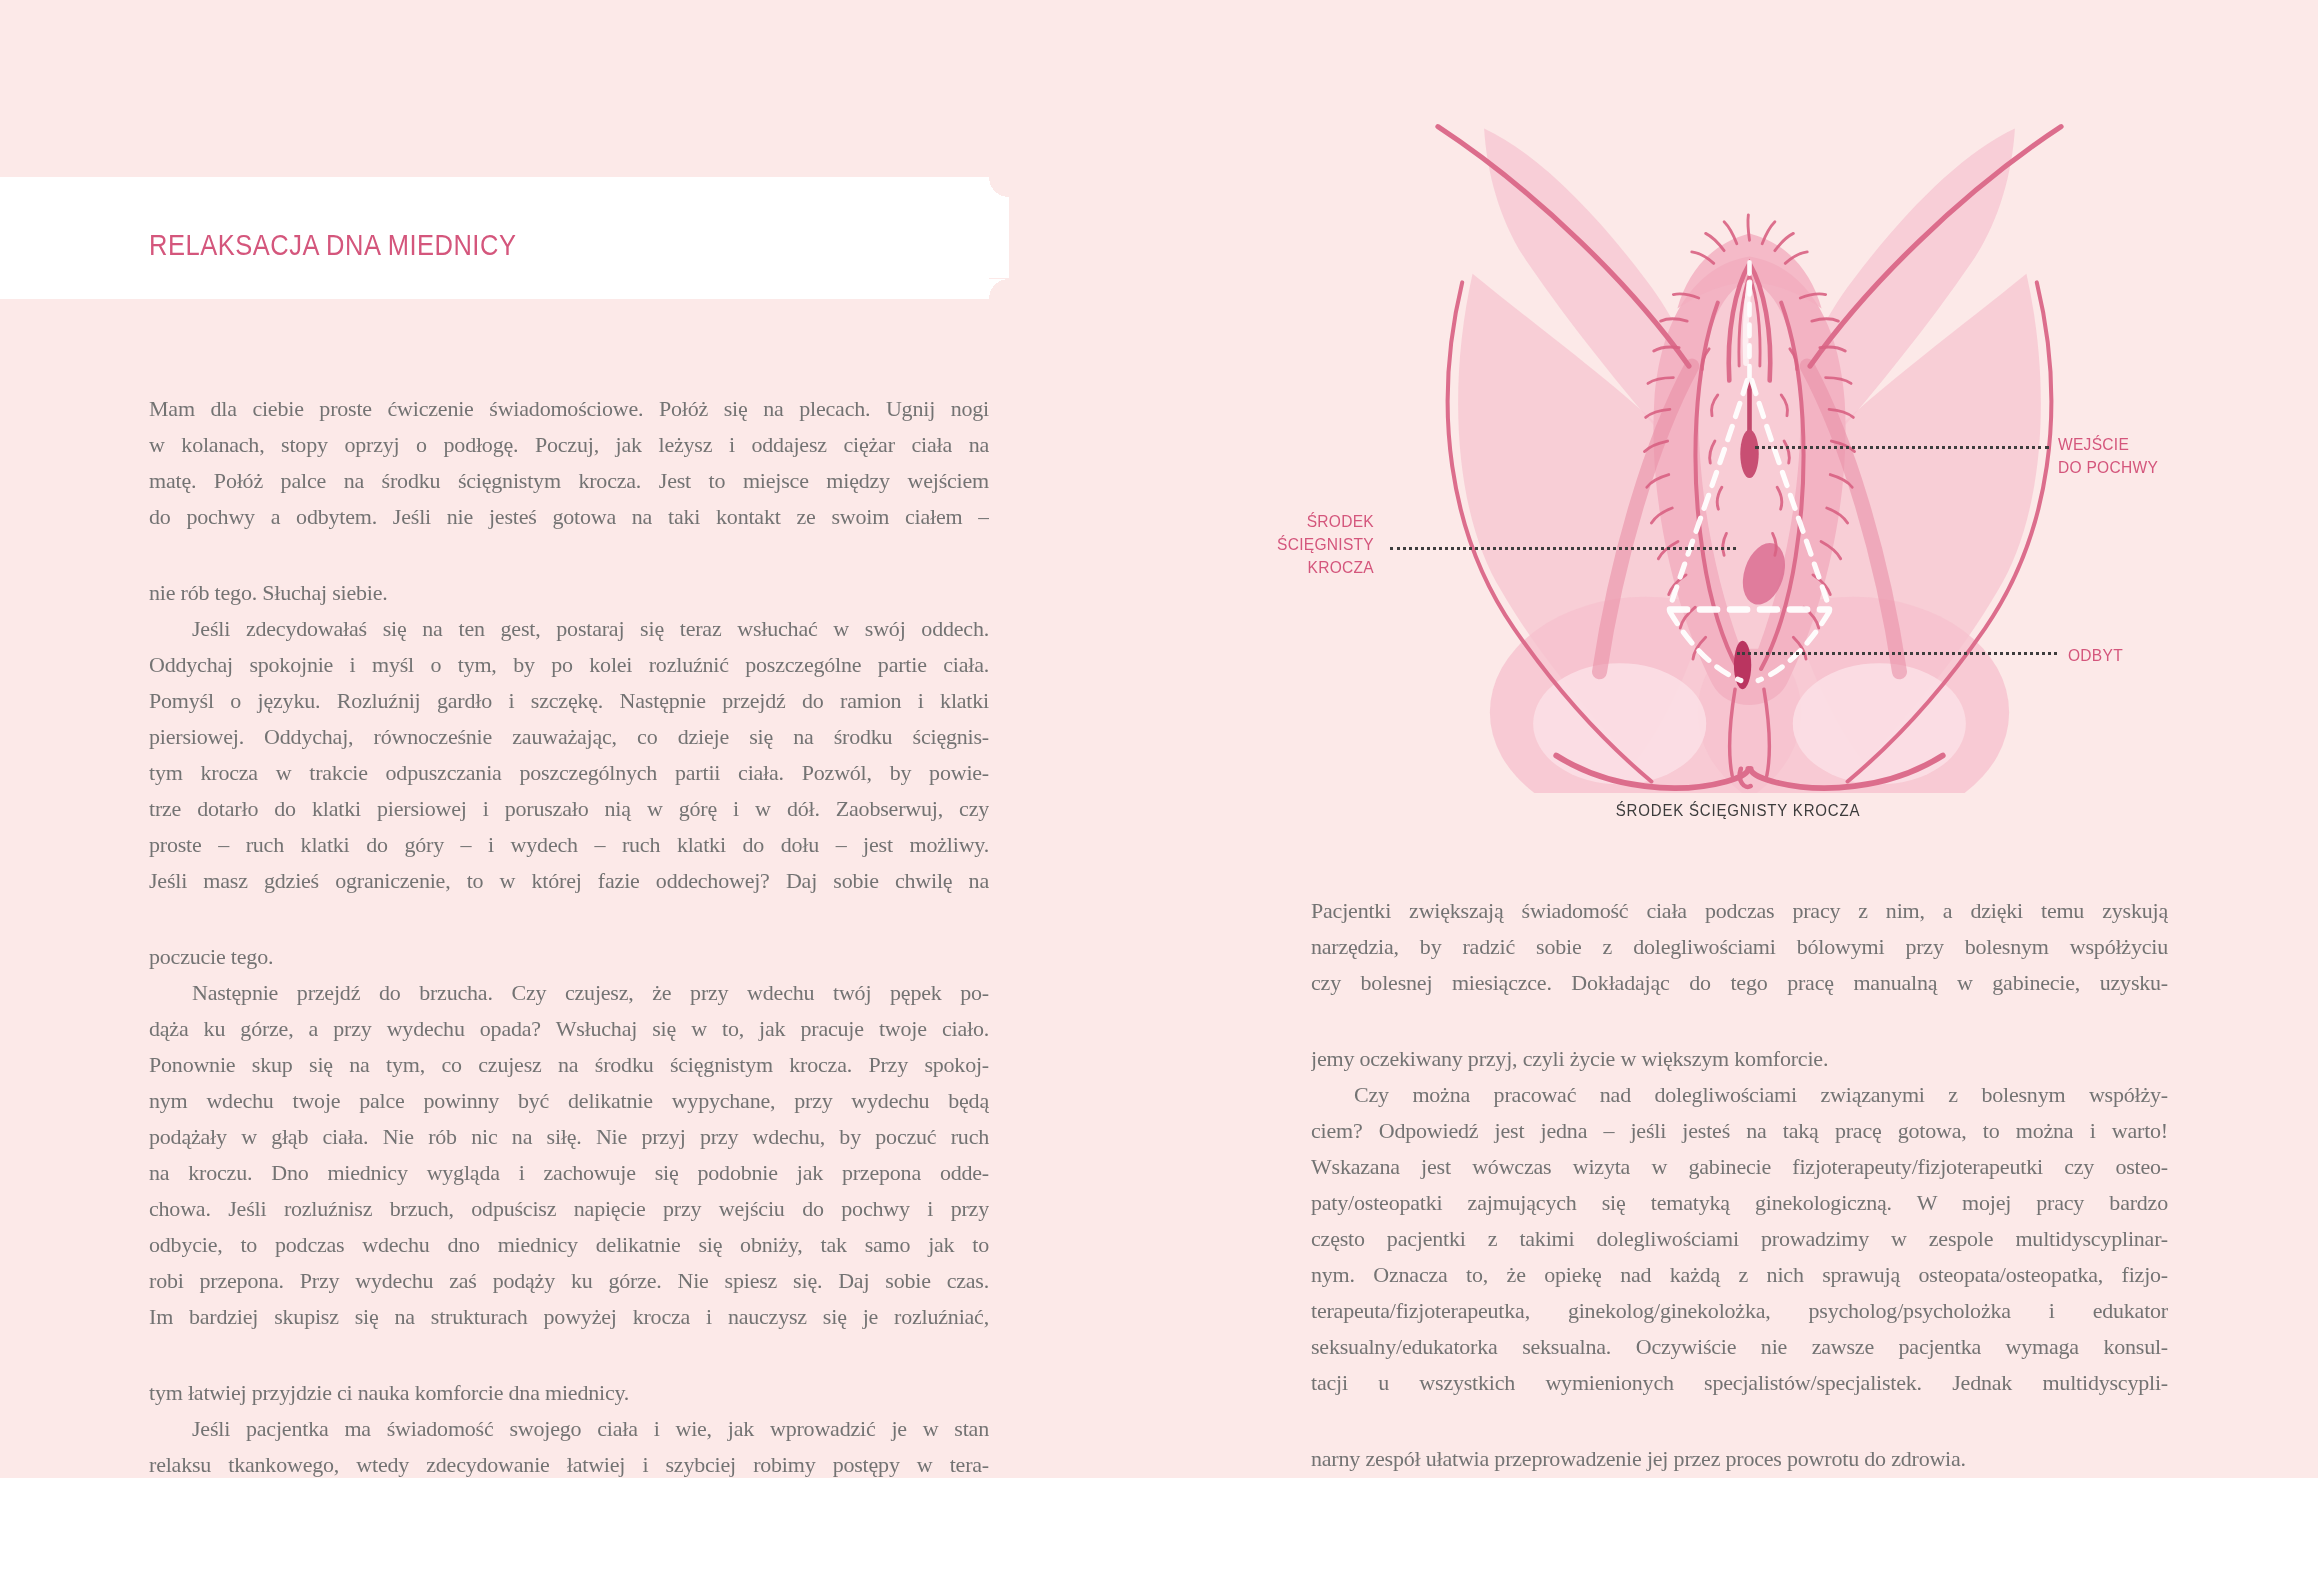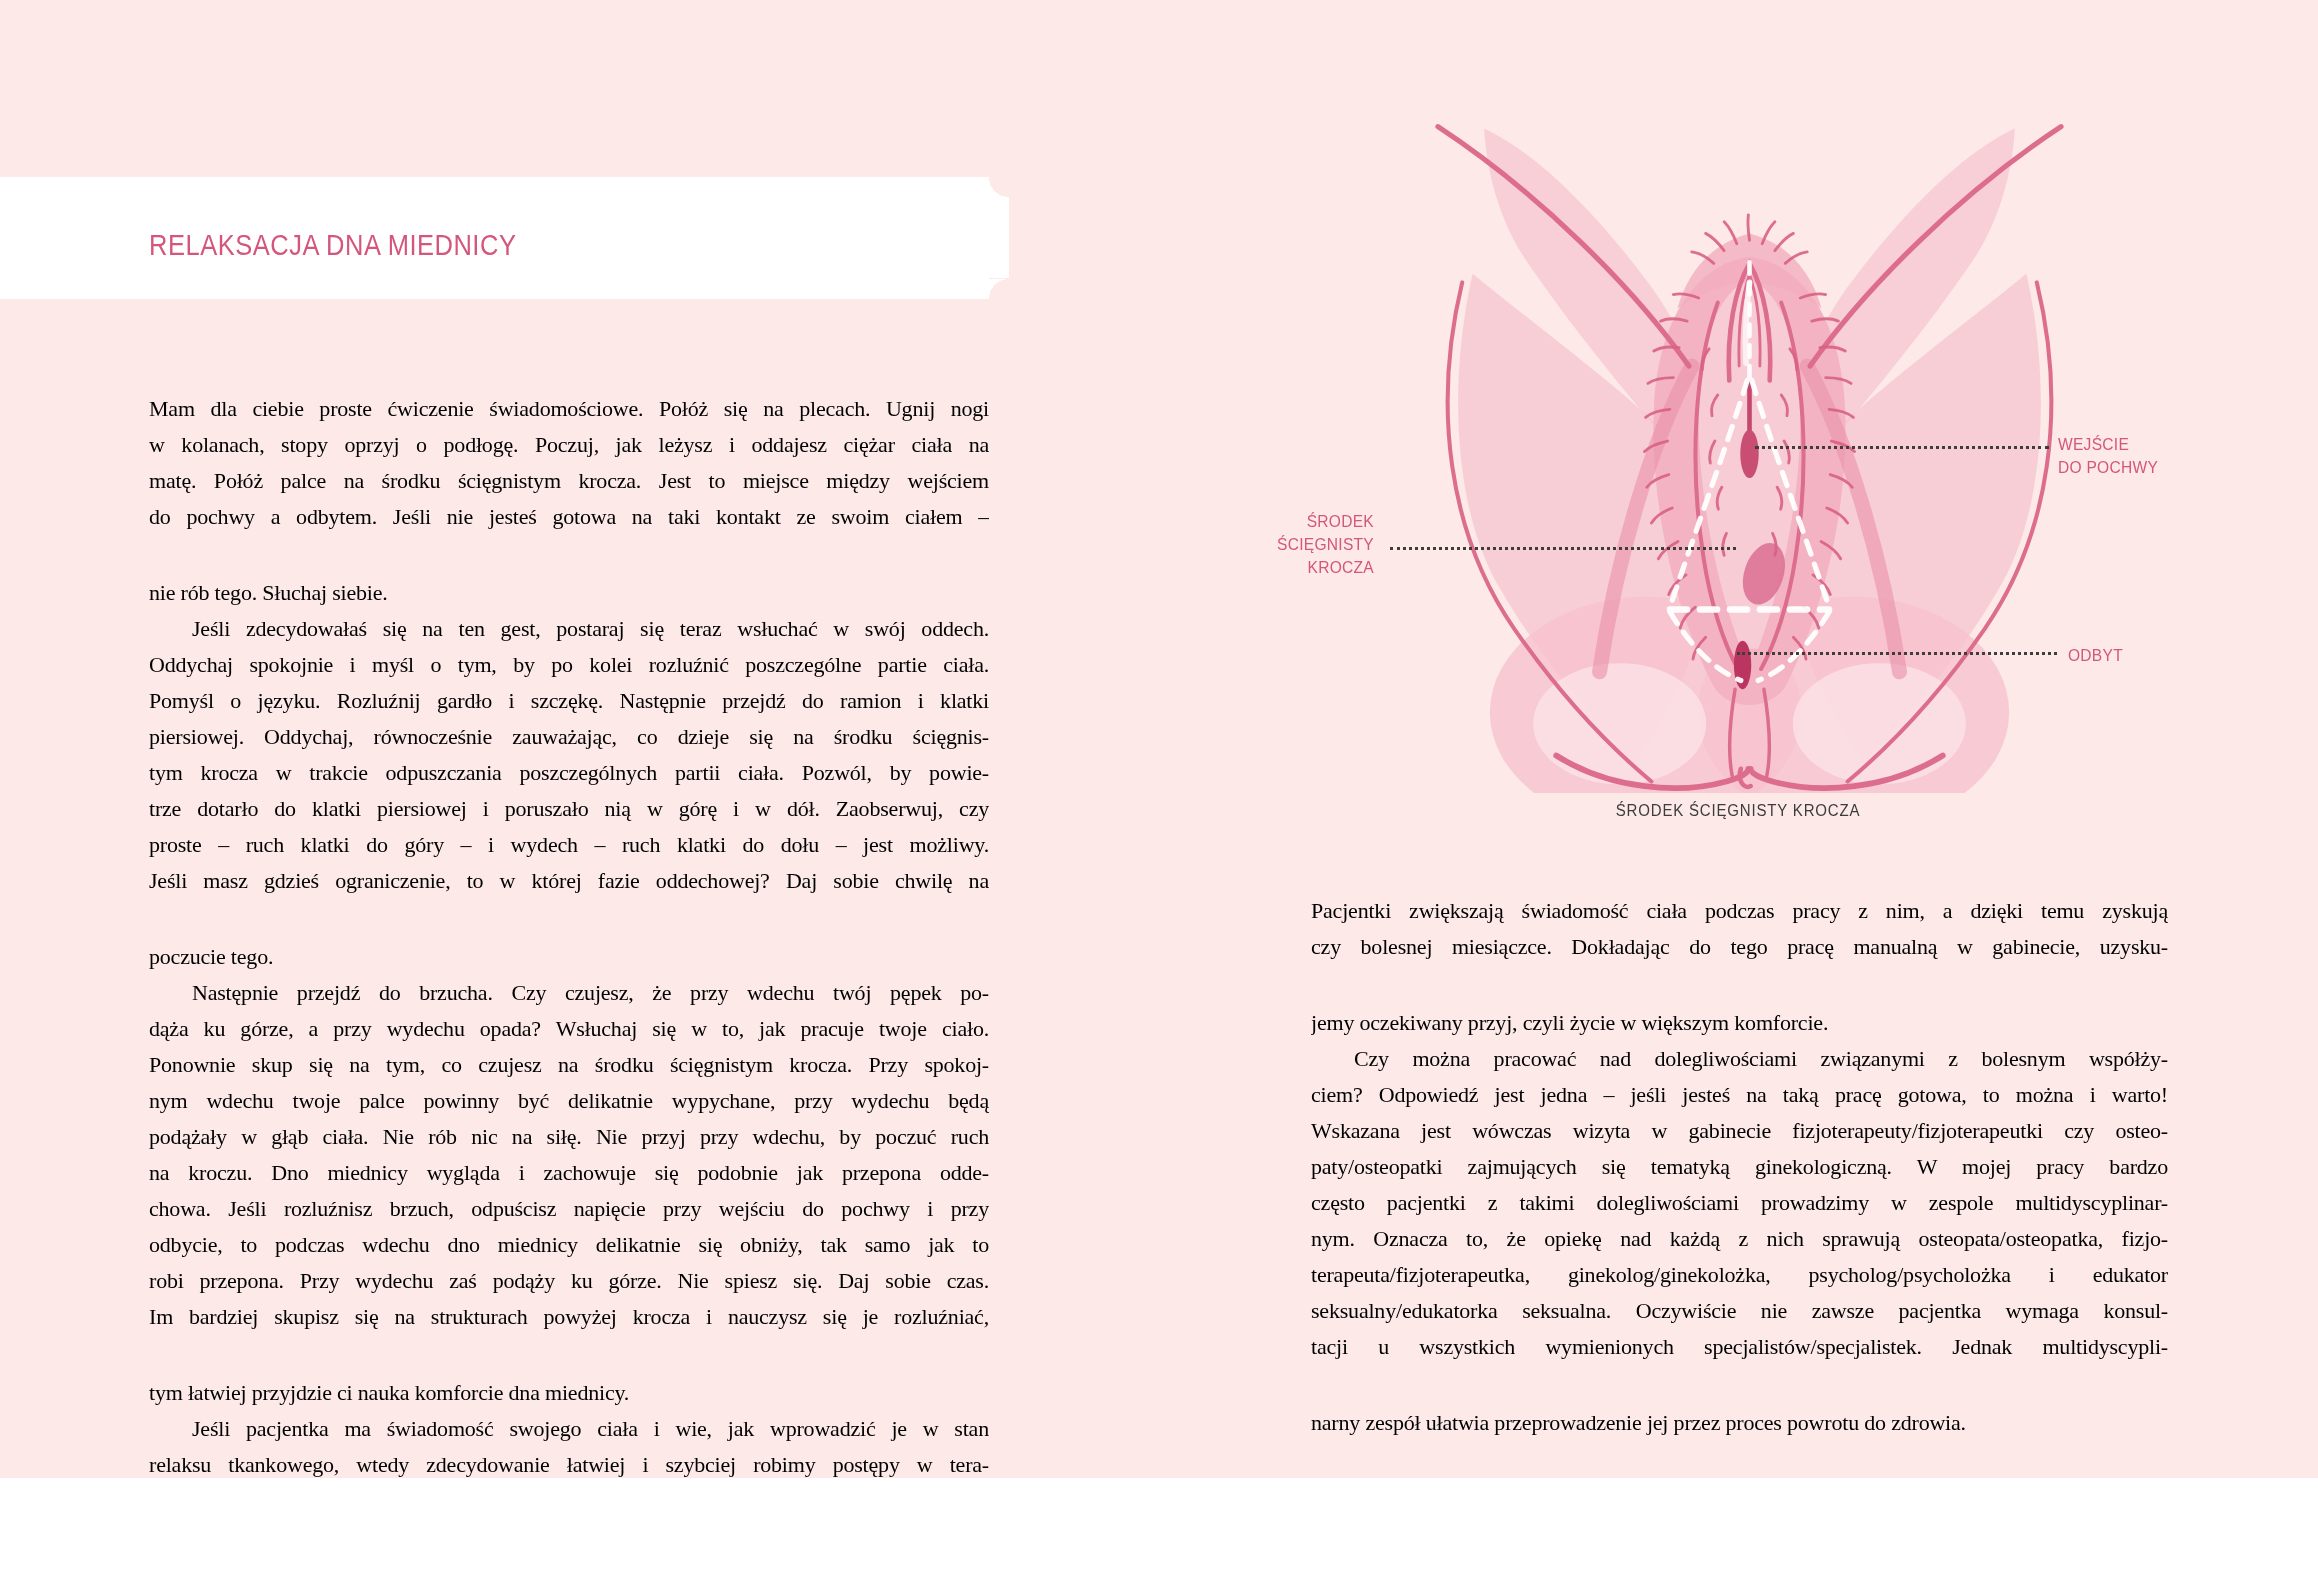--- a/index.html
+++ b/index.html
@@ -18,21 +18,21 @@
   .banner-notch.bottom{top:279px;background:radial-gradient(circle 20px at 100% 100%, #fce9e8 0 20px, #ffffff 20px);}
   .page-title{
     position:absolute;left:149px;top:230px;
     font-family:"Liberation Sans", sans-serif;
     font-size:30px;line-height:30px;font-weight:400;
     letter-spacing:0.6px;color:#d4567c;
     transform:scaleX(0.85);transform-origin:left center;
     white-space:nowrap;
   }
   
-  .textcol{position:absolute;color:#000000;font-size:22px;letter-spacing:-0.2px;}
+  .textcol{position:absolute;color:#737373;font-size:22px;letter-spacing:-0.2px;}
   .textcol .tline{
     height:36px;line-height:36px;overflow:hidden;
     text-align:justify;text-align-last:justify;
   }
   .textcol .tline.last{text-align-last:left;margin-top:40px;}
   .textcol .para.indent .tline:first-child{text-indent:43px;}
   #left-column{left:149px;top:391px;width:840px;}
   #right-column{left:1311px;top:893px;width:857px;}
   
   .fig-svg{position:absolute;left:1403px;top:118px;width:693px;height:675px;}
@@ -106,20 +106,21 @@
       <div class="para indent">
         <div class="tline">Jeśli pacjentka ma świadomość swojego ciała i wie, jak wprowadzić je w stan</div>
         <div class="tline">relaksu tkankowego, wtedy zdecydowanie łatwiej i szybciej robimy postępy w tera-</div>
         <div class="tline last">pii. Rozluźnienie gardła, języka, klatki, brzucha, dna miednicy daje wiele korzyści.</div>
       </div>
     </div>
 
   <div id="right-column" class="textcol">
       <div class="para">
         <div class="tline">Pacjentki zwiększają świadomość ciała podczas pracy z nim, a dzięki temu zyskują</div>
+        <div class="tline">narzędzia, by radzić sobie z dolegliwościami bólowymi przy bolesnym współżyciu</div>
         <div class="tline">czy bolesnej miesiączce. Dokładając do tego pracę manualną w gabinecie, uzysku-</div>
         <div class="tline last">jemy oczekiwany przyj, czyli życie w większym komforcie.</div>
       </div>
       <div class="para indent">
         <div class="tline">Czy można pracować nad dolegliwościami związanymi z bolesnym współży-</div>
         <div class="tline">ciem? Odpowiedź jest jedna – jeśli jesteś na taką pracę gotowa, to można i warto!</div>
         <div class="tline">Wskazana jest wówczas wizyta w gabinecie fizjoterapeuty/fizjoterapeutki czy osteo-</div>
         <div class="tline">paty/osteopatki zajmujących się tematyką ginekologiczną. W mojej pracy bardzo</div>
         <div class="tline">często pacjentki z takimi dolegliwościami prowadzimy w zespole multidyscyplinar-</div>
         <div class="tline">nym. Oznacza to, że opiekę nad każdą z nich sprawują osteopata/osteopatka, fizjo-</div>

